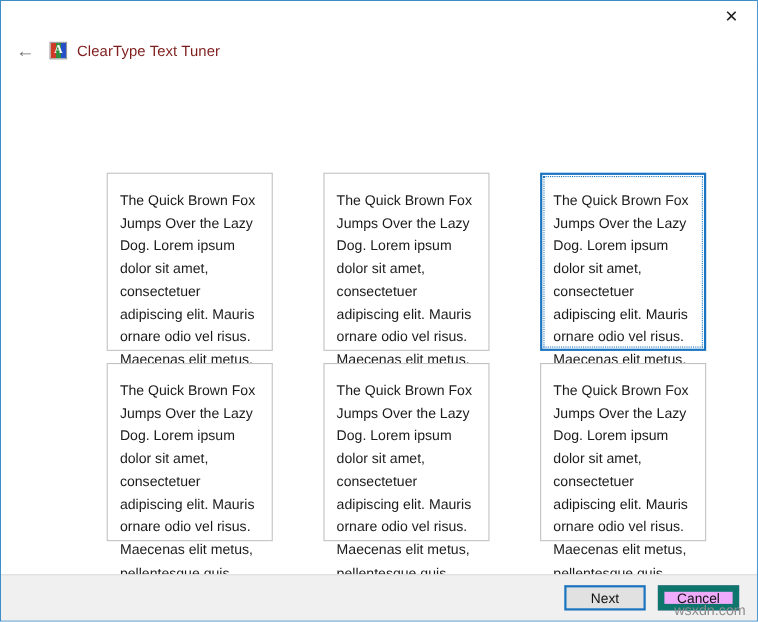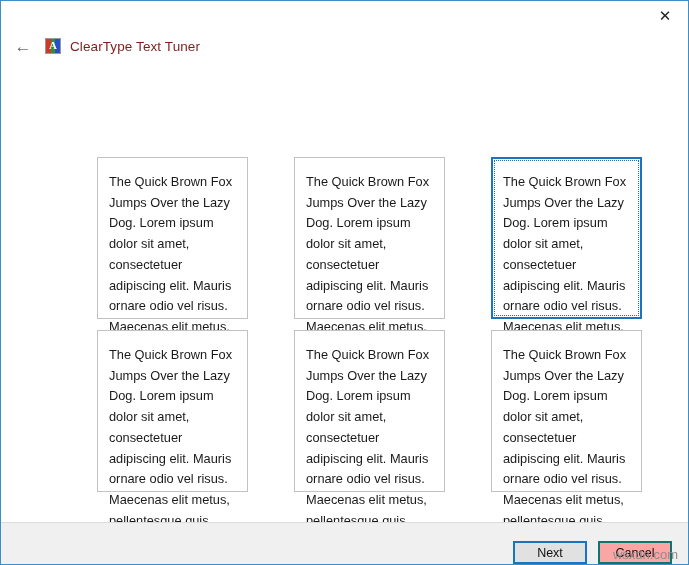--- a/index.html
+++ b/index.html
@@ -158,32 +158,32 @@
   }
 
   
   #footer {
     flex: 0 0 41px;
     height: 41px;
     background: #f0f0f0;
     border-top: 1px solid #dcdcdc;
     position: relative;
     display: flex;
-    align-items: flex-end;
+    align-items: center;
     justify-content: flex-end;
     padding-right: 16px;
   }
   .btn {
     box-sizing: border-box;
     width: 74px;
     height: 23px;
     font-size: 12.5px;
     color: #111111;
-    background: #fca5a5;
-    border: 2px solid #0f766e;
+    background: #f0abfc;
+    border: 6px solid #0f766e;
     display: flex;
     align-items: center;
     justify-content: center;
     cursor: default;
     font-family: "Liberation Sans", sans-serif;
   }
   .btn.default {
     border: 2px solid #1a74c0;
     background: #e1e1e1;
   }

